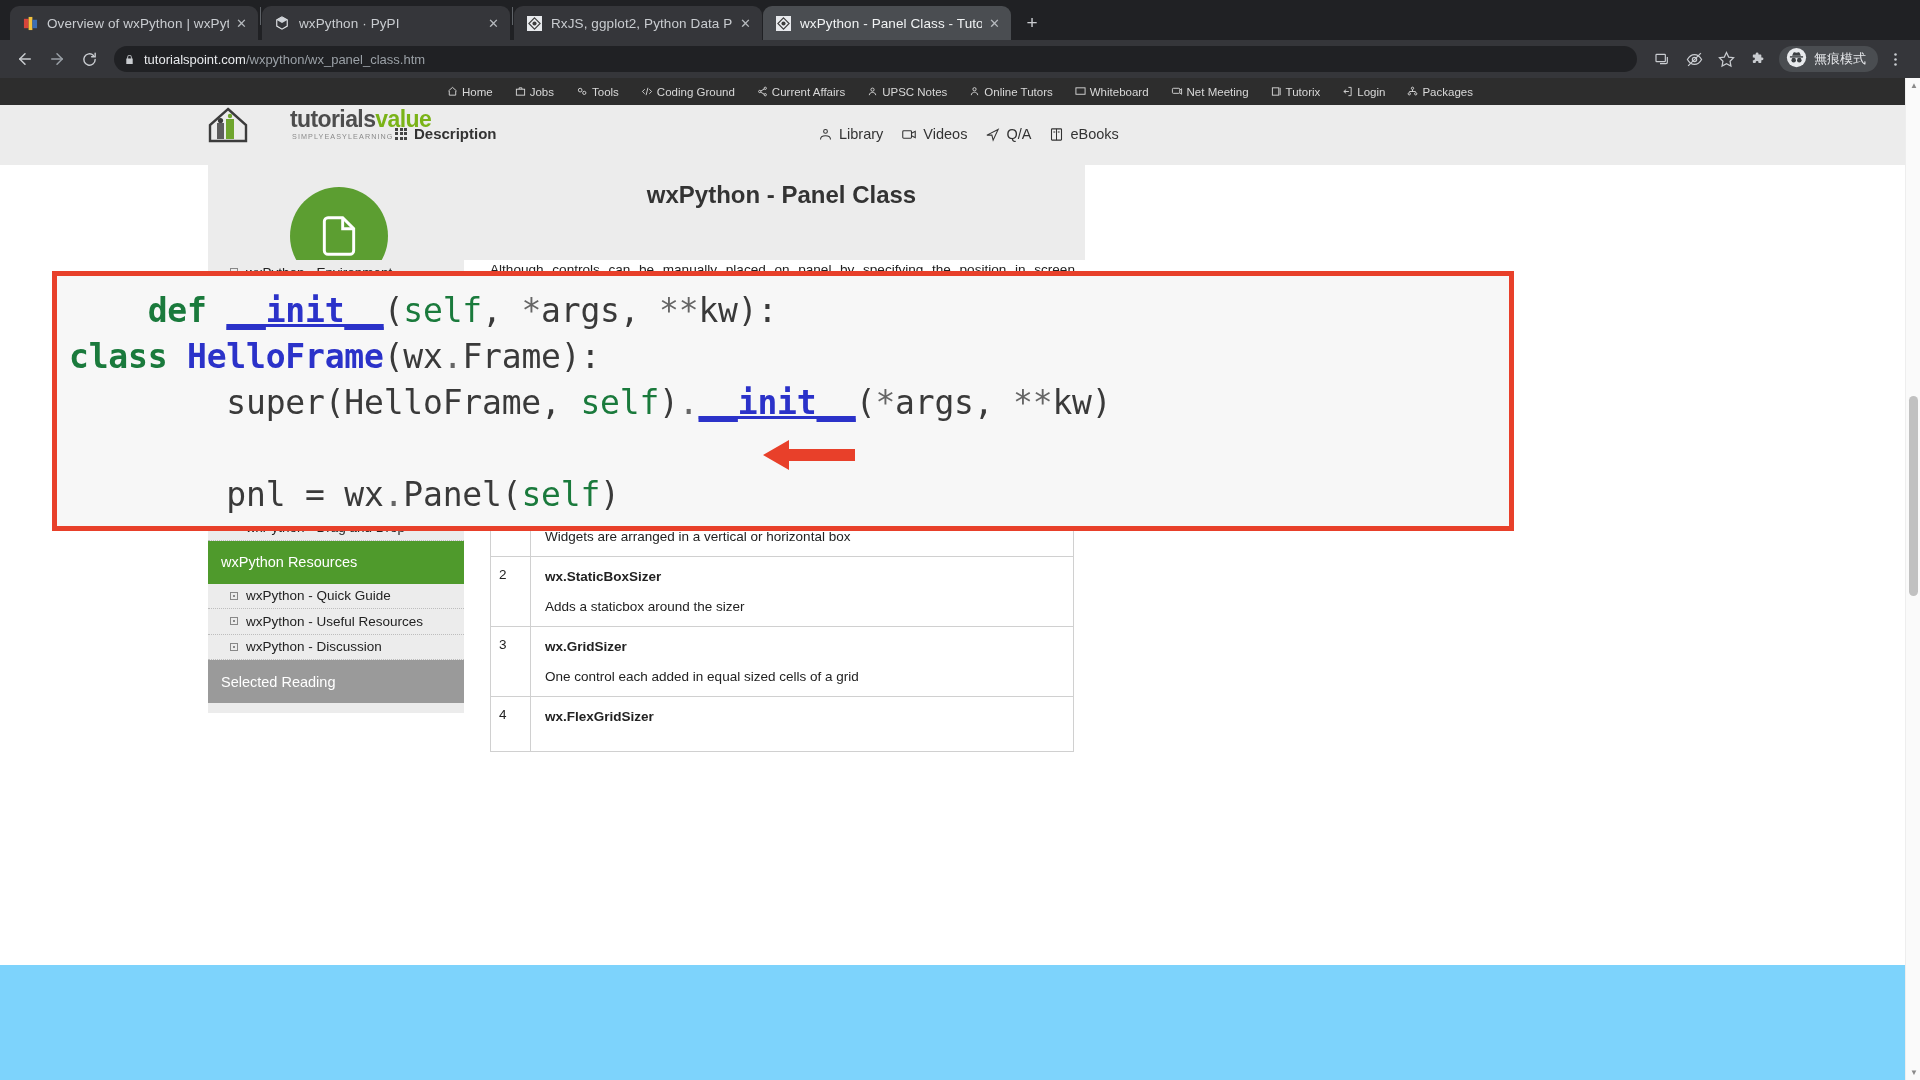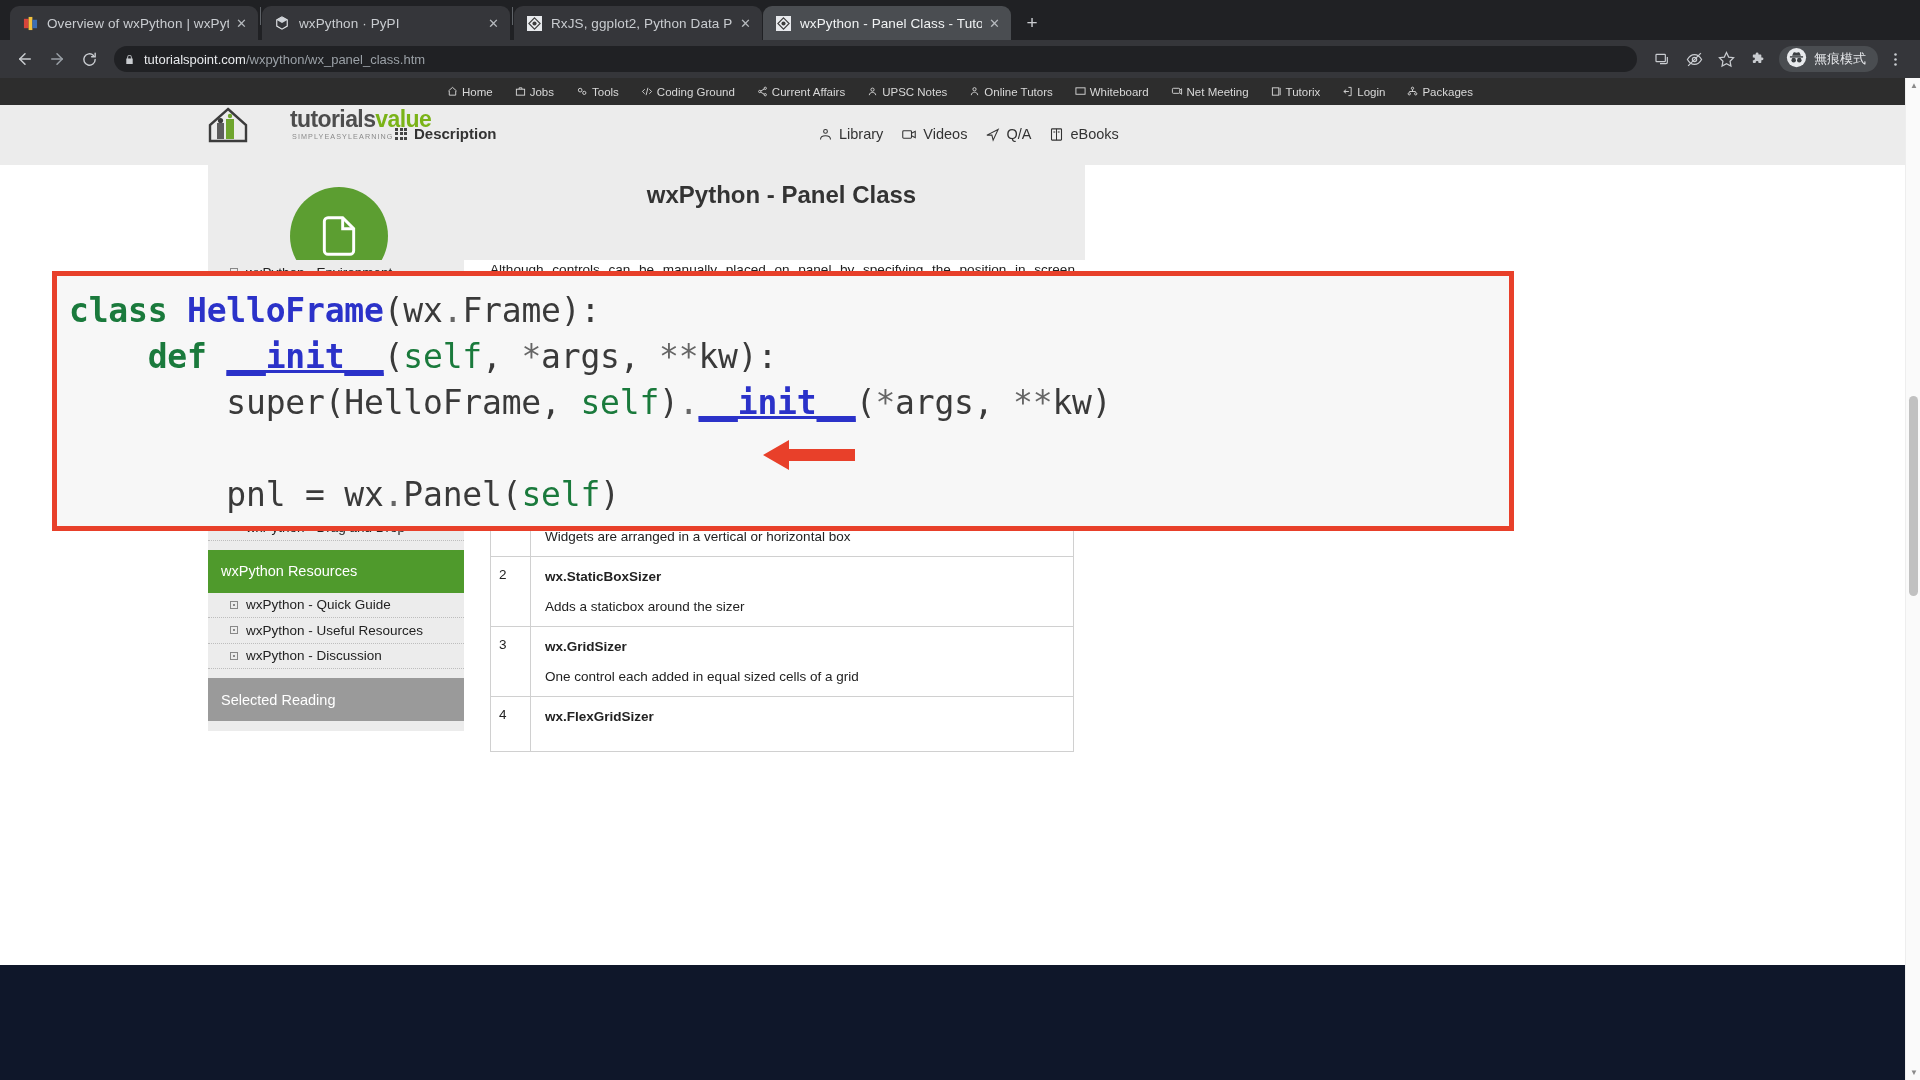--- a/index.html
+++ b/index.html
@@ -62,21 +62,21 @@
   .tb-right { display: flex; align-items: center; gap: 2px; }
   .incognito-pill {
     display: flex; align-items: center; gap: 7px;
     background: #4a4d51; border-radius: 13px; height: 26px;
     padding: 0 12px 0 7px; color: #e8eaed; font-size: 13px; margin-left: 4px;
   }
 
   
   .viewport {
     position: absolute; top: 78px; left: 0; width: 1920px; height: 1002px;
-    background: #0f172a; overflow: hidden;
+    background: #7dd3fc; overflow: hidden;
   }
   .scrollbar {
     position: absolute; right: 0; top: 0; width: 15px; height: 1002px;
     background: #fafafa; border-left: 1px solid #eee;
   }
   .scrollbar .thumb {
     position: absolute; left: 3px; width: 9px; top: 318px; height: 200px;
     background: #c1c1c1; border-radius: 5px;
   }
   .sb-arrow { position:absolute; left:4px; width:8px; color:#8a8a8a; font-size:8px; text-align:center;}
@@ -161,21 +161,21 @@
   .side-item {
     height:25.5px; display:flex; align-items:center; padding-left:22px;
     font-size:13.5px; color:#222; border-bottom:1px dotted #bdbdbd;
     gap:8px;
   }
   .side-item.sel { background:#d6d6d6; }
   .side-bullet { width:8px;height:8px;border:1px solid #888; position:relative; flex-shrink:0;}
   .side-bullet::after{content:"";position:absolute;left:2px;top:2px;width:2px;height:2px;background:#888;}
   .side-head {
     height:43px; display:flex; align-items:center; padding-left:13px;
-    font-size:14.5px; color:#fff; font-weight:normal; margin-top:9px;
+    font-size:14.5px; color:#fff; font-weight:normal; 
   }
   .side-head.green { background:#4f9a2c; }
   .side-head.gray { background:#9a9a9a; }
 
   .maincol {
     position:absolute; left:478px; top:95px; width:607px; background:#fff;
     padding: 0 10px 0 12px;
   }
   .para { font-size:13.6px; color:#222; line-height:1.52; text-align:justify; }
   .para b { font-weight:bold; }
@@ -694,22 +694,22 @@
     </div>
 
     <div class="scrollbar">
       <div class="sb-arrow" style="top:3px">▲</div>
       <div class="thumb"></div>
       <div class="sb-arrow" style="bottom:3px">▼</div>
     </div>
 
     <div class="code-overlay">
       <div id="code-lines">
+          <div class="code-line"><span>    </span><span class="kw">def </span><span class="fn">__init__</span><span>(</span><span class="selfk">self</span><span>, </span><span class="op">*</span><span>args, </span><span class="op">**</span><span>kw):</span></div>
           <div class="code-line"><span class="kw">class </span><span class="cls">HelloFrame</span><span>(wx</span><span class="op">.</span><span>Frame):</span></div>
-          <div class="code-line"><span>    </span><span class="kw">def </span><span class="fn">__init__</span><span>(</span><span class="selfk">self</span><span>, </span><span class="op">*</span><span>args, </span><span class="op">**</span><span>kw):</span></div>
           <div class="code-line"><span>        super(HelloFrame, </span><span class="selfk">self</span><span>)</span><span class="op">.</span><span class="fn">__init__</span><span>(</span><span class="op">*</span><span>args, </span><span class="op">**</span><span>kw)</span></div>
           <div class="code-line">&nbsp;</div>
           <div class="code-line"><span>        pnl = wx</span><span class="op">.</span><span>Panel(</span><span class="selfk">self</span><span>)</span></div>
         </div>
       <div class="arrow-wrap">
         <svg width="92" height="34" viewBox="0 0 92 34">
           <polygon points="0,17 26,2 26,11 92,11 92,23 26,23 26,32" fill="#e8402a"></polygon>
         </svg>
       </div>
     </div>

